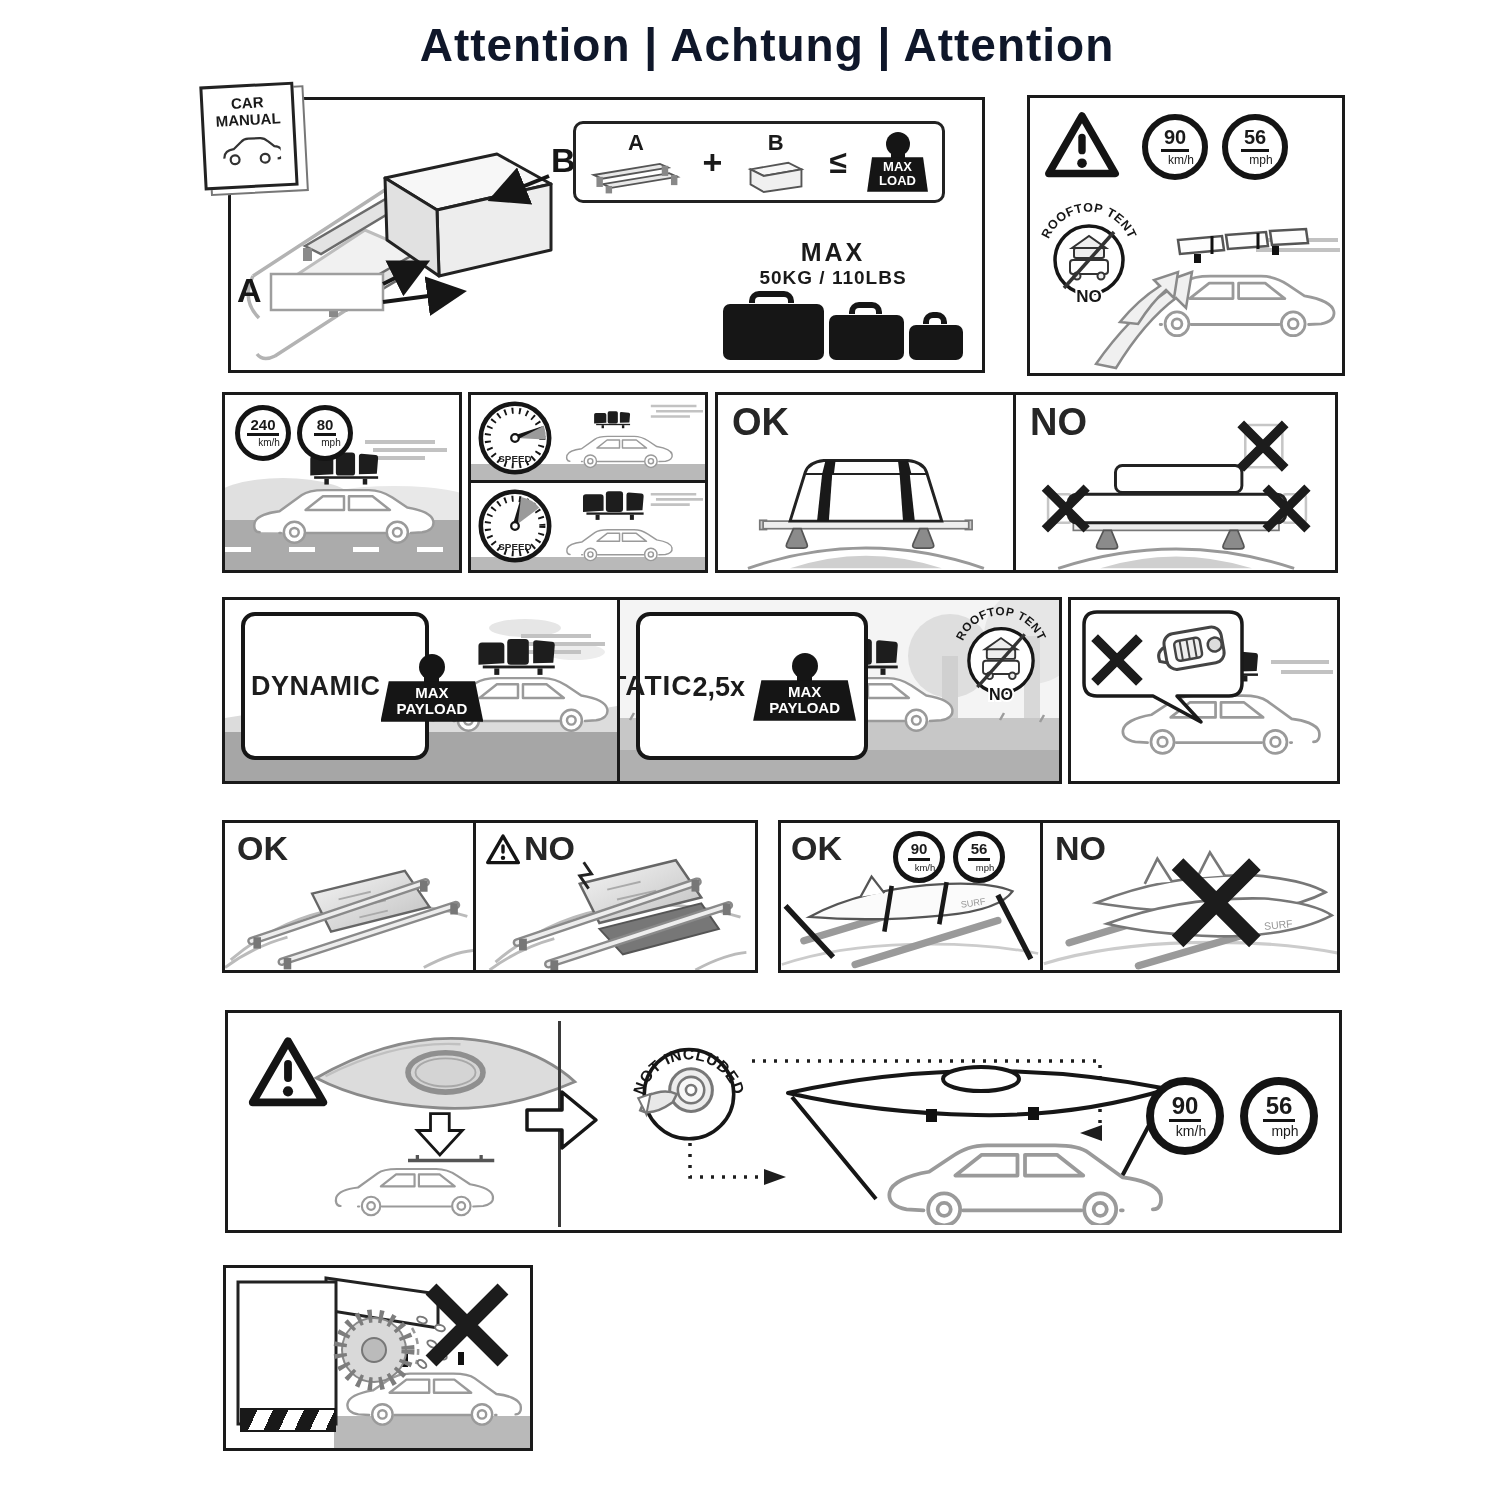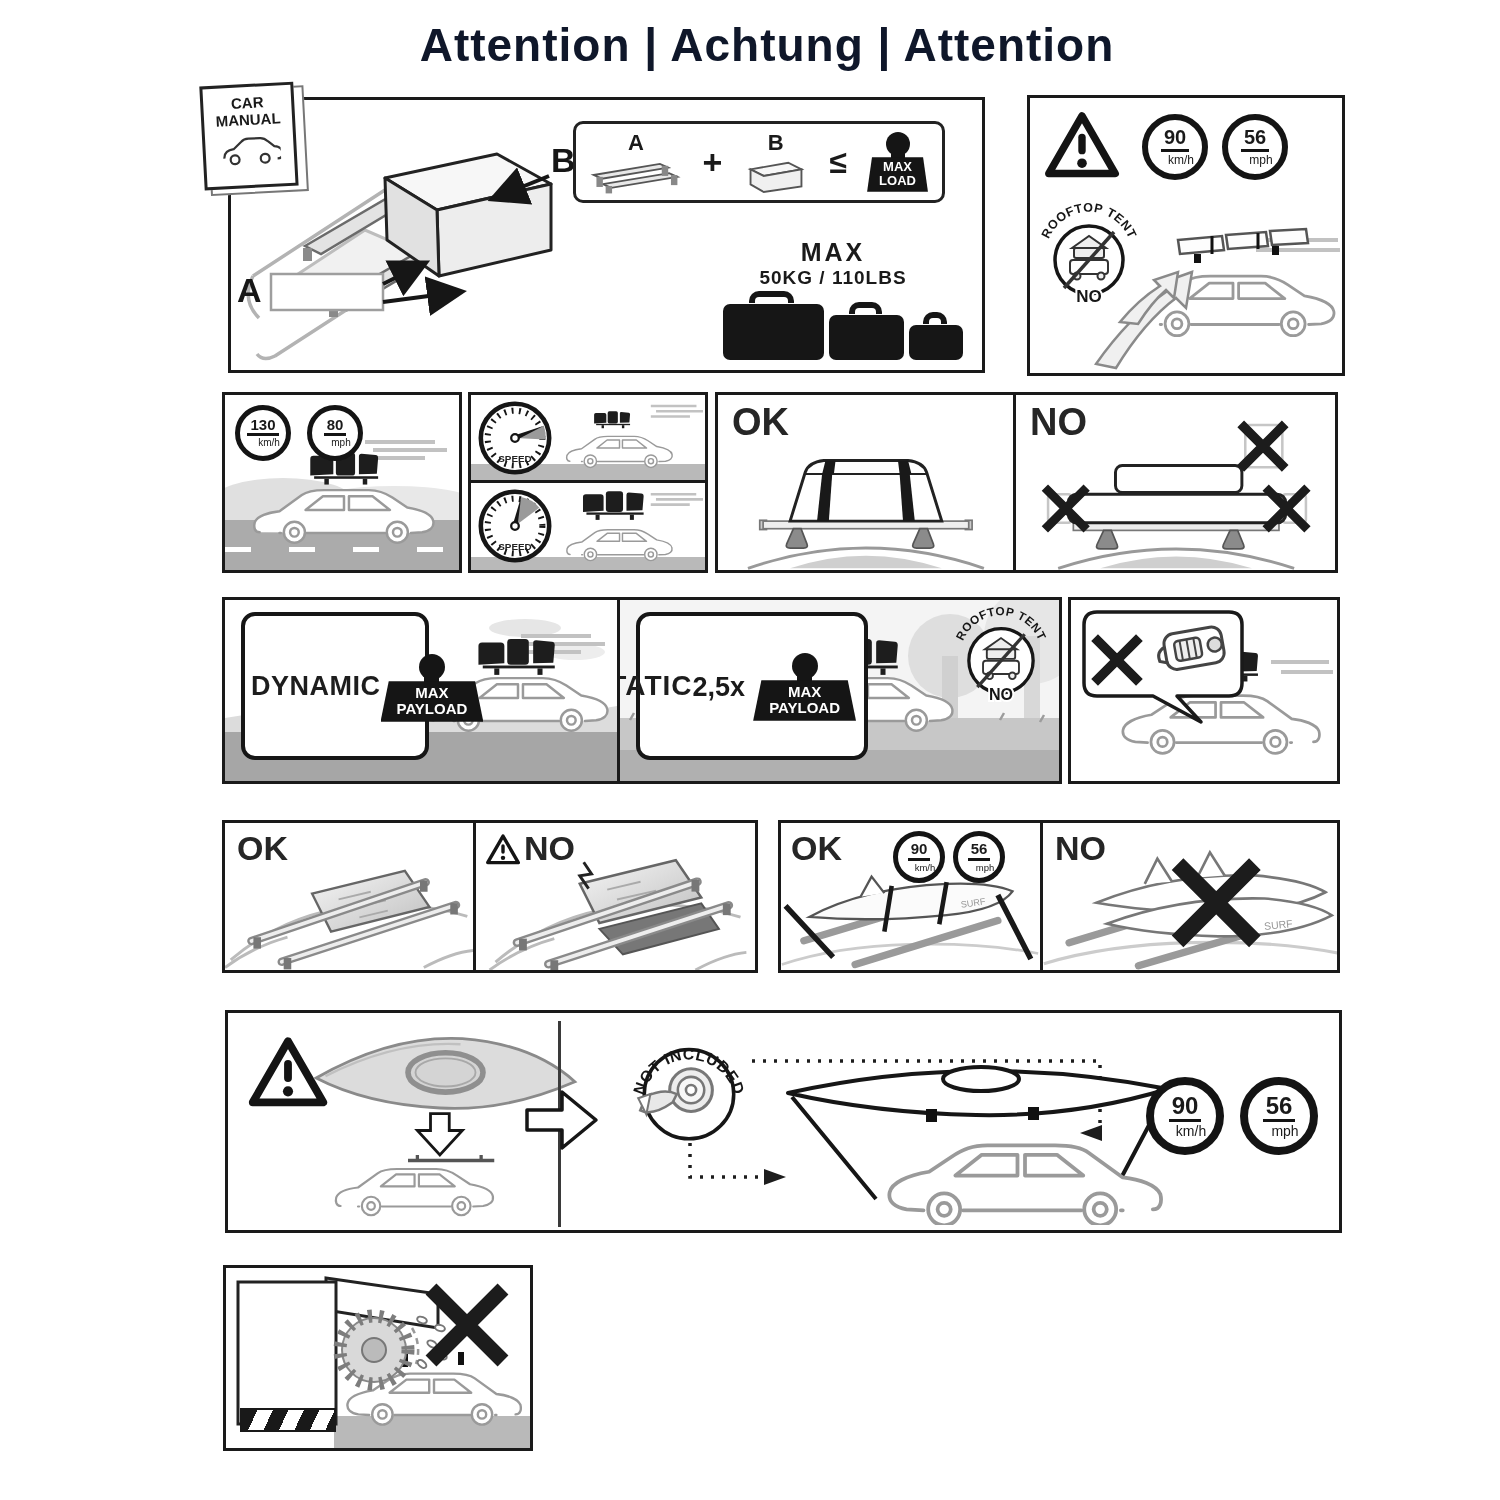--- a/index.html
+++ b/index.html
@@ -208,24 +208,24 @@
     </svg>
   </div>
 
   <div class="panel" style="left:222px;top:392px;width:240px;height:181px;">
     <div class="abs" style="left:-12px;bottom:48px;width:140px;height:44px;background:#e0e0e0;border-radius:60% 60% 0 0;"></div>
     <div class="abs" style="right:-20px;bottom:48px;width:170px;height:36px;background:#e8e8e8;border-radius:60% 60% 0 0;"></div>
     <div class="abs" style="left:0;bottom:0;width:100%;height:50px;background:#ababab;">
       <div class="abs" style="left:0;bottom:18px;width:100%;height:5px;background:repeating-linear-gradient(90deg,#fff 0 26px,transparent 26px 64px);"></div>
     </div>
     <div class="badge" style="left:10px;top:10px;width:56px;height:56px;border-width:5px;">
-      <div class="b-val" style="font-size:15px;">130</div>
+      <div class="b-val" style="font-size:15px;">240</div>
       <div class="b-unit" style="font-size:10px;">km/h</div>
     </div>
-    <div class="badge" style="left:82px;top:10px;width:56px;height:56px;border-width:5px;">
+    <div class="badge" style="left:72px;top:10px;width:56px;height:56px;border-width:5px;">
       <div class="b-val" style="font-size:15px;">80</div>
       <div class="b-unit" style="font-size:10px;">mph</div>
     </div>
     <svg class="abs" style="left:22px;bottom:24px;" width="200" height="112" viewBox="0 0 200 112">
       <use href="#lines" transform="translate(118,6)"></use>
       <use href="#wagon" transform="translate(4,40) scale(0.62)"></use>
       <use href="#bags" transform="translate(62,16) scale(0.64)"></use>
     </svg>
   </div>
 

